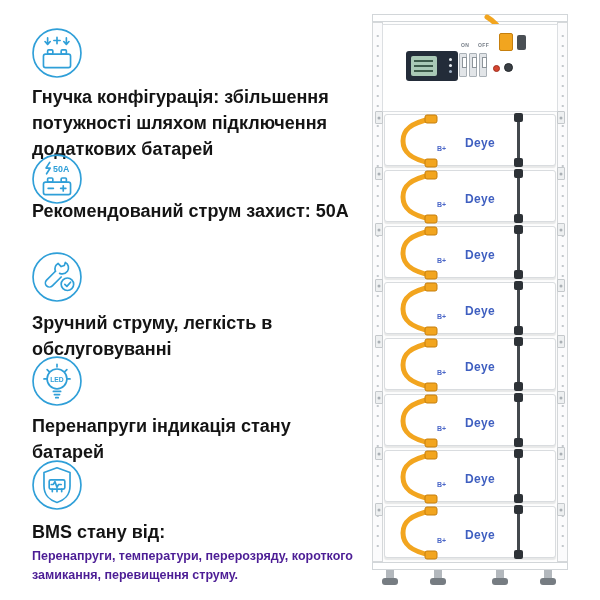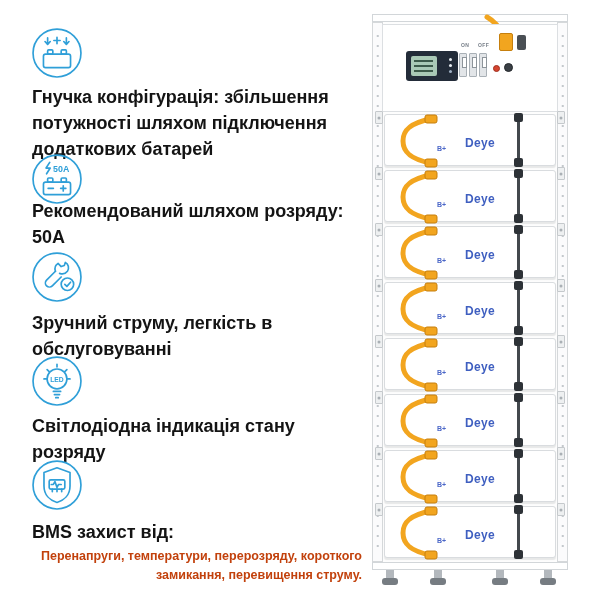--- a/index.html
+++ b/index.html
@@ -10,21 +10,21 @@
   }
   
   .ficon { position:absolute; left:32px; width:50px; height:50px; }
   .ficon svg { width:100%; height:100%; }
   .ftext {
     position:absolute; left:32px; width:318px;
     font-size:18px; font-weight:700; line-height:1.45; color:#141414;
   }
   .fdetails {
     position:absolute; left:32px; width:330px;
-    font-size:12.5px; font-weight:600; line-height:1.5; color:#c2410c;text-align:right;
+    font-size:12.5px; font-weight:600; line-height:1.5; color:#4c1d95;
   }
   
   .tower { position:absolute; left:372px; top:14px; width:196px; height:572px; }
   .cabinet-bg { position:absolute; left:8px; right:8px; top:4px; bottom:22px;
     background:#fdfdfd; border:1px solid #dadde0; }
   .top-plate { position:absolute; left:0; right:0; top:0; height:8px;
     background:#fff; border:1px solid #d2d6d9; }
   .rail { position:absolute; top:8px; bottom:24px; width:11px;
     background:#fbfbfc; border:1px solid #d5d8da; }
   .rail-left { left:0; } .rail-right { right:0; }
@@ -104,21 +104,21 @@
       <path d="M17 8 l-3.5 5.5 h4 l-3.5 5.5"></path>
       <rect x="11" y="27" width="26" height="12" rx="2"></rect>
       <rect x="15" y="23" width="5" height="4" rx="1"></rect>
       <rect x="28" y="23" width="5" height="4" rx="1"></rect>
       <path d="M15.5 33 h5"></path>
       <path d="M27.5 33 h5 M30 30.5 v5"></path>
     </g>
     <text x="28" y="17" font-size="8.5" font-weight="bold" fill="#2f9fd8" text-anchor="middle">50A</text>
   </svg>
 </div>
-<div class="ftext" style="top:198px">Рекомендований шляхом розряду: 50А</div>
+<div class="ftext" style="top:198px">Рекомендований струм захист: 50А</div>
 
 <div class="ficon" style="top:252px">
   <svg viewBox="0 0 48 48">
     <g fill="none" stroke="#2f9fd8" stroke-width="1.6" stroke-linecap="round" stroke-linejoin="round">
       <circle cx="24" cy="24" r="23"></circle>
       <path d="M28 24 l-8.5 8.5 c-1.5 1.5 -4 1.5 -5.5 0 c-1.5 -1.5 -1.5 -4 0 -5.5 L22.5 18.5"></path>
       <path d="M22.5 18.5 c-1 -3 0 -6 2.5 -7.5 l3 3 3 -1 1 -3 c3 1.5 4 5.5 2 8.5 c-2 2.6 -5 3 -7.5 2"></path>
       <circle cx="34" cy="31" r="6"></circle>
       <path d="M31.5 31 l2 2 l3.5 -4"></path>
     </g>
@@ -130,34 +130,34 @@
   <svg viewBox="0 0 48 48">
     <g fill="none" stroke="#2f9fd8" stroke-width="1.6" stroke-linecap="round" stroke-linejoin="round">
       <circle cx="24" cy="24" r="23"></circle>
       <circle cx="24" cy="22" r="9.5"></circle>
       <path d="M20.5 34 h7 M21.5 37 h5 M22.8 40 h2.4"></path>
       <path d="M24 8 v2.5 M11.5 22 h2.5 M34 22 h2.5 M14.5 13 l2 2 M33.5 13 l-2 2"></path>
     </g>
     <text x="24" y="25" font-size="6.5" font-weight="bold" fill="#2f9fd8" text-anchor="middle">LED</text>
   </svg>
 </div>
-<div class="ftext" style="top:413px">Світлодіодна індикація стану розряду</div>
+<div class="ftext" style="top:413px">Перенапруги індикація стану батарей</div>
 
 <div class="ficon" style="top:460px">
   <svg viewBox="0 0 48 48">
     <g fill="none" stroke="#2f9fd8" stroke-width="1.6" stroke-linecap="round" stroke-linejoin="round">
       <circle cx="24" cy="24" r="23"></circle>
       <path d="M24 7.5 L36.5 12 V25 C36.5 33.5 30.8 38.8 24 40.8 C17.2 38.8 11.5 33.5 11.5 25 V12 Z"></path>
       <rect x="16.5" y="19" width="15" height="9" rx="1.5"></rect>
       <path d="M18.5 23.5 h2 l1.5 -2.8 l2 5.6 l1.5 -2.8 h2.5"></path>
       <path d="M19.5 28 v2.5 M24 28 v2.5 M28.5 28 v2.5"></path>
     </g>
   </svg>
 </div>
-<div class="ftext" style="top:519px">BMS захист від:</div>
+<div class="ftext" style="top:519px">BMS стану від:</div>
 
 <div class="fdetails" style="top:547px">Перенапруги, температури, перерозряду, короткого замикання, перевищення струму.</div>
 
 <div class="tower">
   <div class="cabinet-bg"></div>
   <div class="top-plate"></div>
   <div class="rail rail-left"></div>
   <div class="rail rail-right"></div>
 
   <svg class="top-cable" viewBox="0 0 60 60">

